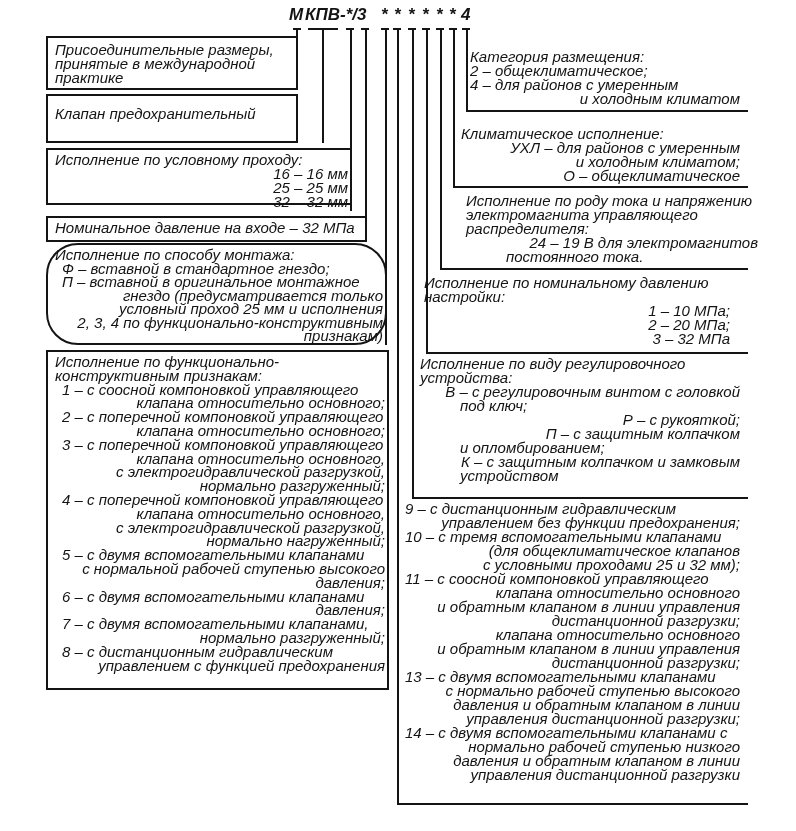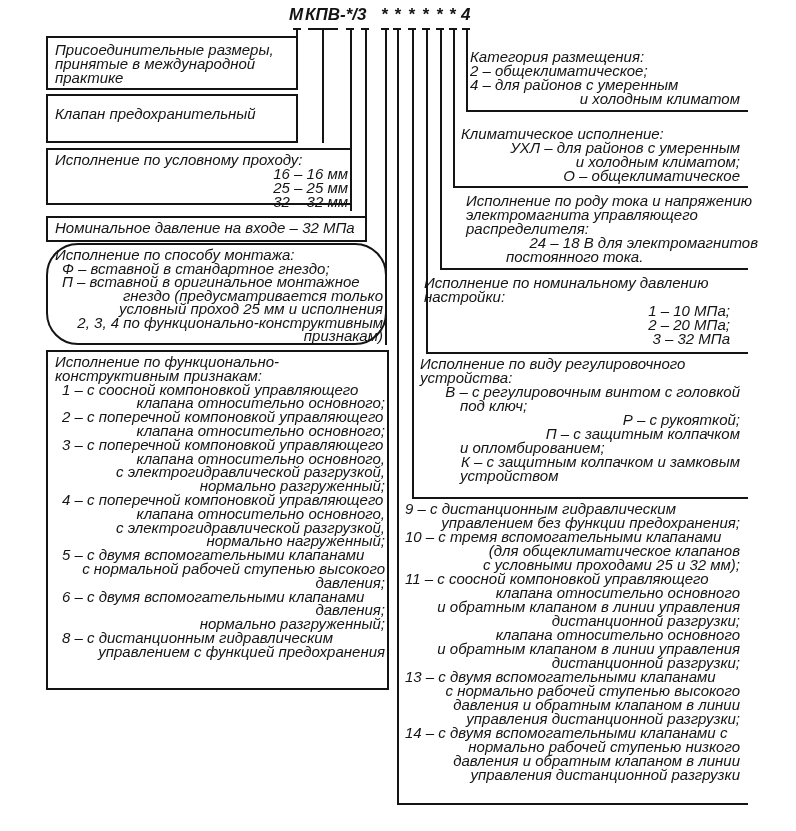--- a/index.html
+++ b/index.html
@@ -129,20 +129,21 @@
       <div class="i2">нормально разгруженный;</div>
       <div class="i1">4 – с поперечной компоновкой управляющего</div>
       <div class="i2">клапана относительно основного,</div>
       <div class="i2">с электрогидравлической разгрузкой,</div>
       <div class="i2">нормально нагруженный;</div>
       <div class="i1">5 – с двумя вспомогательными клапанами</div>
       <div class="i2">с нормальной рабочей ступенью высокого</div>
       <div class="i2">давления;</div>
       <div class="i1">6 – с двумя вспомогательными клапанами</div>
       <div class="i2">давления;</div>
+      <div class="i1">7 – с двумя вспомогательными клапанами,</div>
       <div class="i2">нормально разгруженный;</div>
       <div class="i1">8 – с дистанционным гидравлическим</div>
       <div class="i2">управлением с функцией предохранения</div>
     </div>
 
   <div class="blk rblk b-r1">
 
   <div>Категория размещения:</div>
       <div>2 – общеклиматическое;</div>
       <div>4 – для районов с умеренным</div>
@@ -153,21 +154,21 @@
   <div>Климатическое исполнение:</div>
       <div class="i2">УХЛ – для районов с умеренным</div>
       <div class="i2">и холодным климатом;</div>
       <div class="i2">О – общеклиматическое</div>
     </div>
   <div class="blk rblk b-r3">
 
   <div>Исполнение по роду тока и напряжению</div>
       <div>электромагнита управляющего</div>
       <div>распределителя:</div>
-      <div class="i2">24 – 18 В для электромагнитов</div>
+      <div class="i2">24 – 19 В для электромагнитов</div>
       <div class="i3">постоянного тока.</div>
     </div>
   <div class="blk rblk b-r4">
 
   <div>Исполнение по номинальному давлению</div>
       <div>настройки:</div>
       <div class="i2">1 – 10 МПа;</div>
       <div class="i2">2 – 20 МПа;</div>
       <div class="i2">3 – 32 МПа</div>
     </div>

